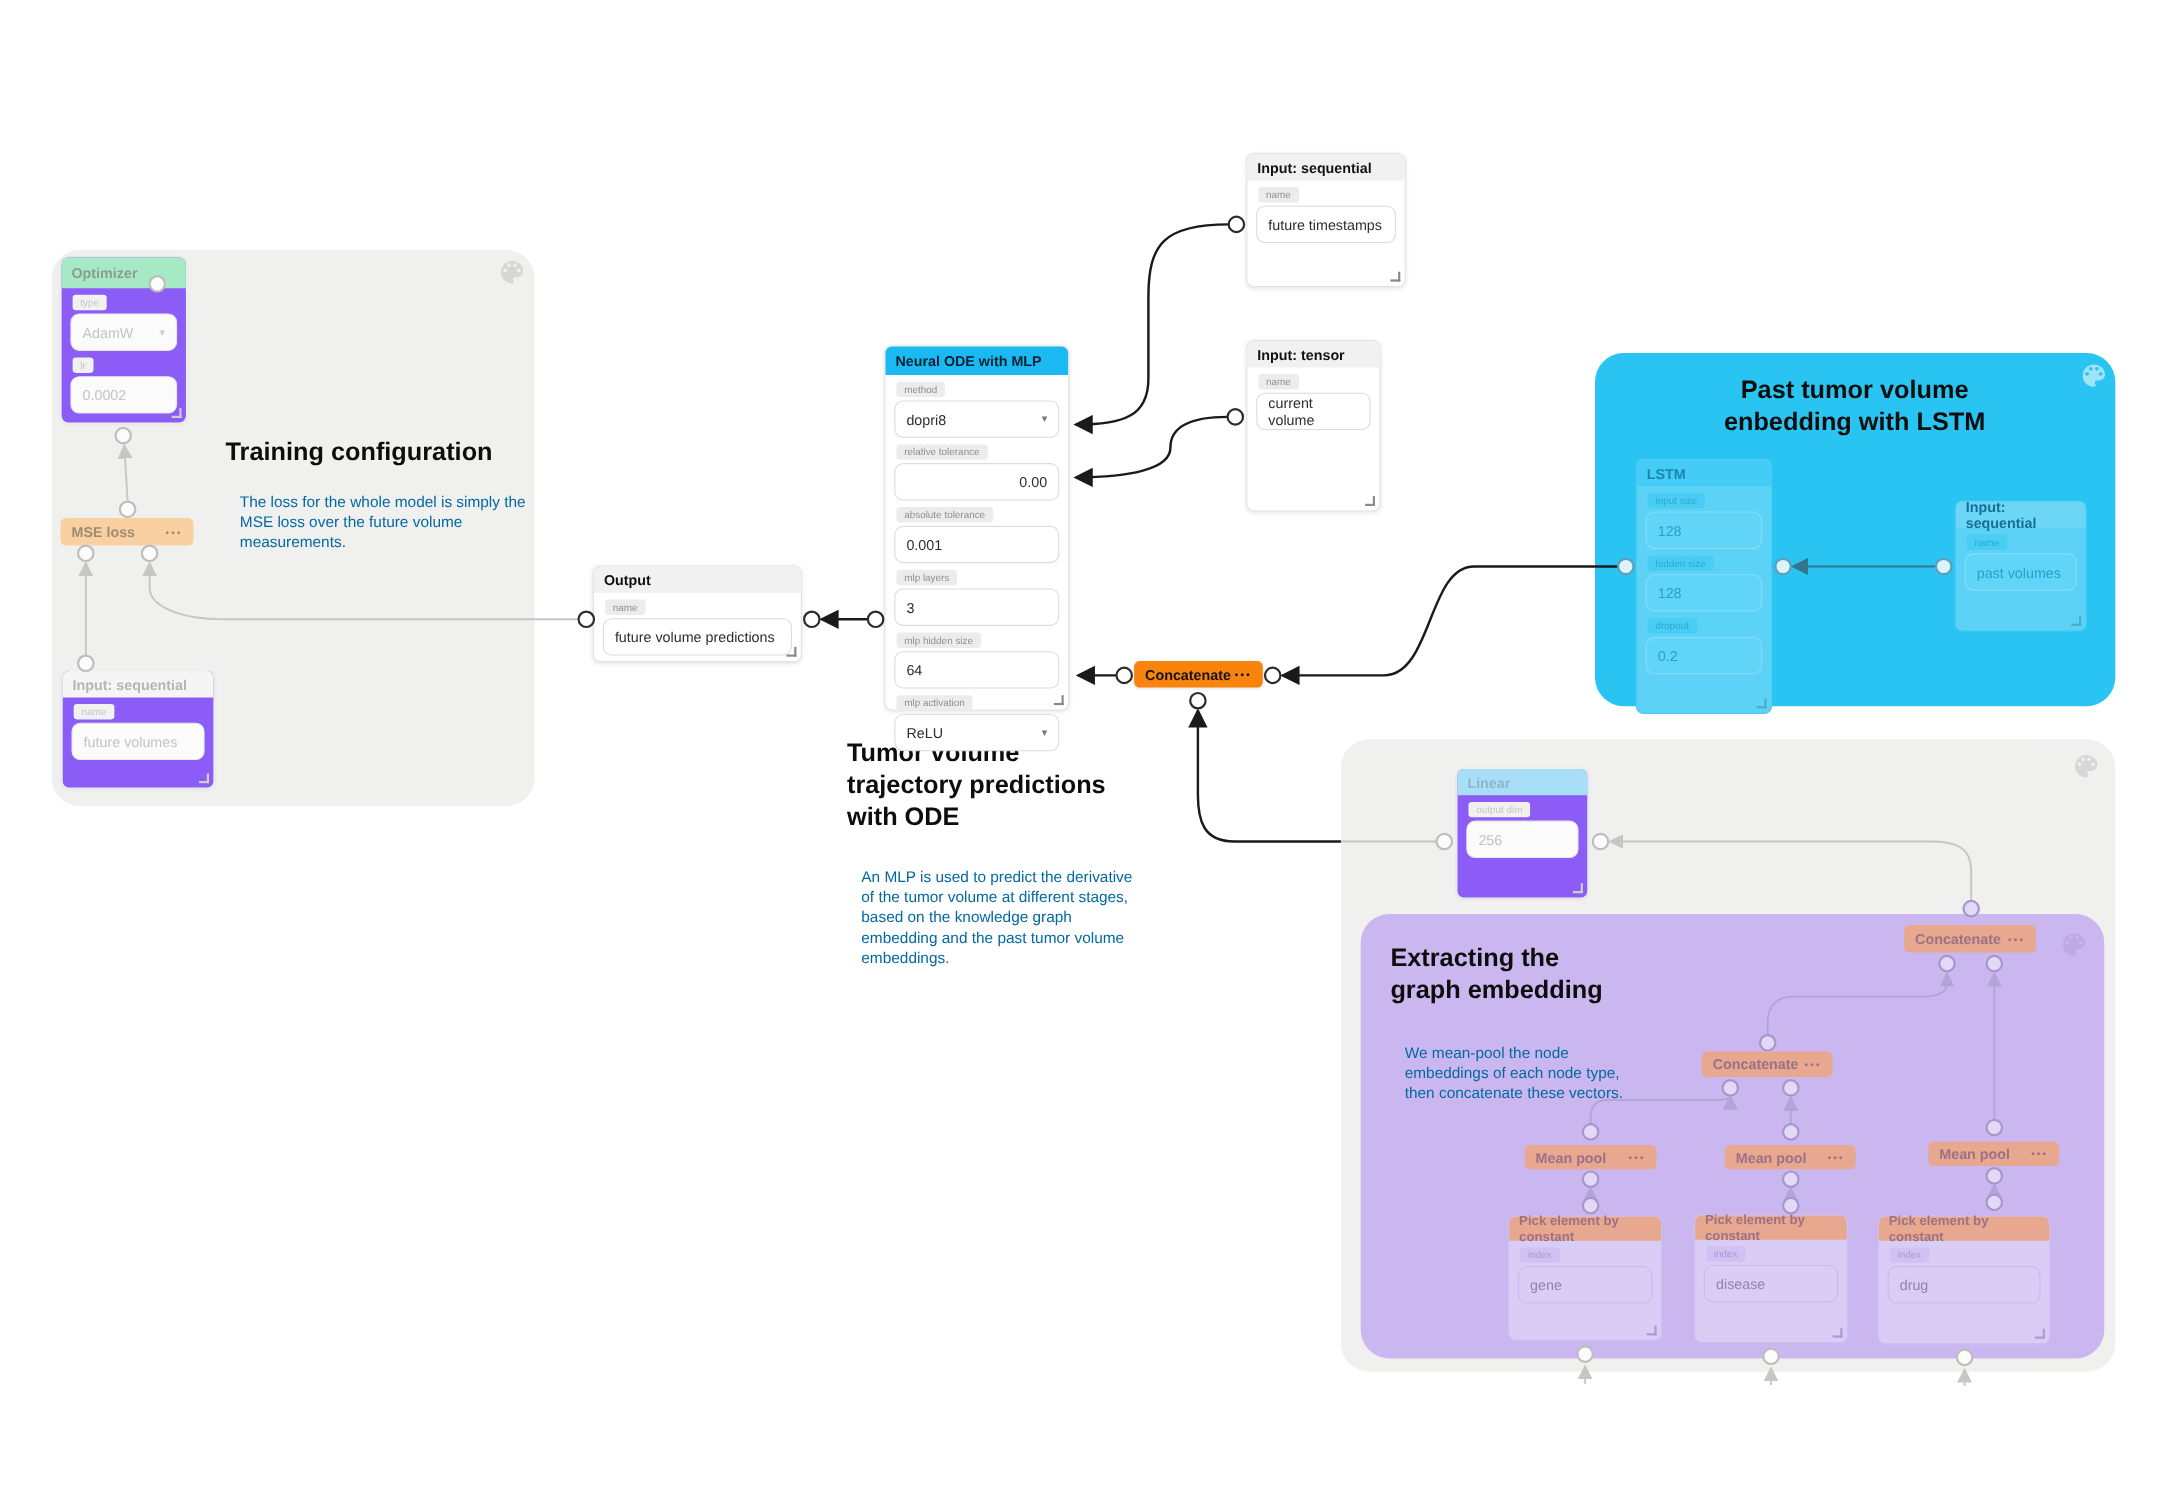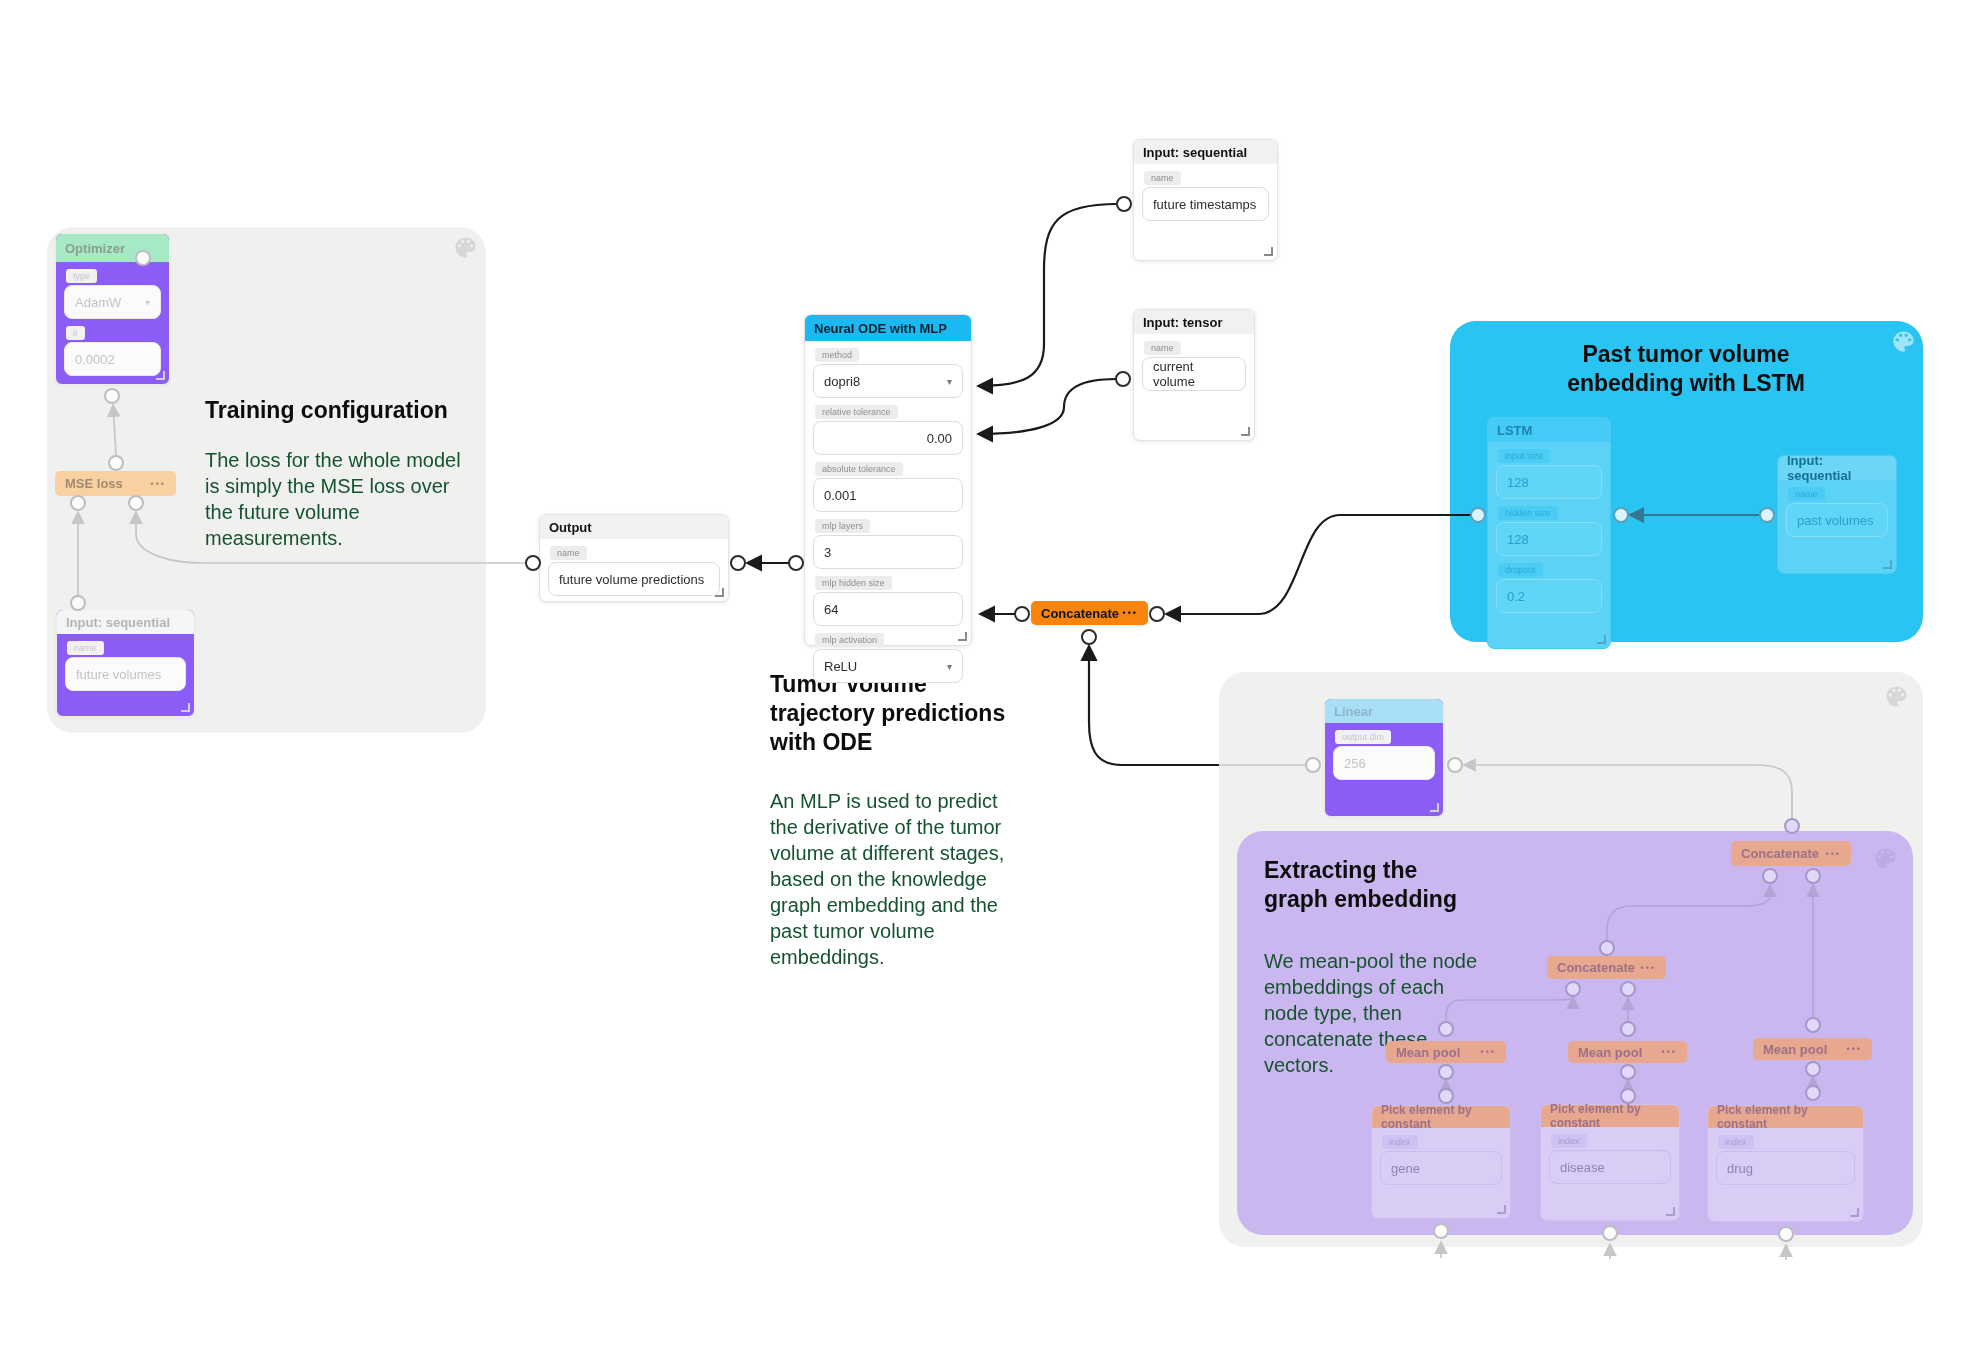--- a/index.html
+++ b/index.html
@@ -3,21 +3,21 @@
 <meta charset="utf-8">
 <style>
   html,body{margin:0;padding:0;background:#fff;}
   .canvas{position:relative;width:1980px;height:1360px;background:#ffffff;overflow:hidden;
           font-family:"Liberation Sans",sans-serif;}
   .group{position:absolute;border-radius:26px;}
   .g-gray{background:#f0f0ef;}
   .g-cyan{background:#2ac4f2;}
   .g-purple{background:#cbb7f0;}
   .g-title{position:absolute;font-weight:bold;font-size:23px;color:#0d0d0d;line-height:1.25;}
-  .g-para{position:absolute;font-size:20px;color:#14532d;line-height:1.3;}
+  .g-para{position:absolute;font-size:14px;color:#0369a1;line-height:1.3;margin-left:13px;}
   .center{text-align:center;}
   .palette{position:absolute;width:27px;height:27px;}
 
   .node{position:absolute;border-radius:7px;background:#fff;border:1px solid #e3e3e3;
         box-shadow:0 1px 4px rgba(0,0,0,.10);box-sizing:border-box;}
   .nhead{height:24px;display:flex;align-items:center;justify-content:space-between;
          padding:0 9px;font-size:13px;font-weight:bold;color:#111;
          border-radius:6px 6px 0 0;box-sizing:border-box;}
   .nhead.gray{background:#f1f1f1;}
   .menu-dots{font-size:9px;letter-spacing:2px;}
@@ -193,21 +193,21 @@
     <div class="nhead gray">
         <span>Input: sequential</span>
       </div>
     <div class="field"><span class="chip">name</span>
       <div class="fbox">
           <span>future timestamps</span>
         </div></div>
     <div class="rs"></div>
   </div>
 
-  <div class="node" style="left:1133px;top:309px;width:122px;height:132px">
+  <div class="node" style="left:1133px;top:309px;width:122px;height:156px">
     <div class="nhead gray">
         <span>Input: tensor</span>
       </div>
     <div class="field"><span class="chip">name</span>
       <div class="fbox">
           <span>current volume</span>
         </div></div>
     <div class="rs"></div>
   </div>
 

